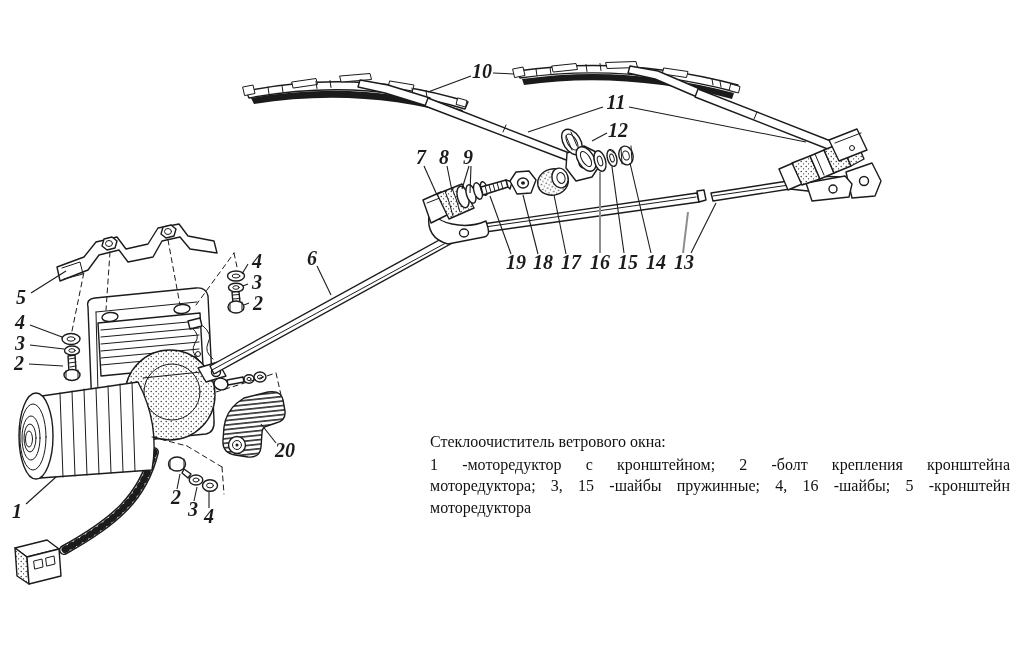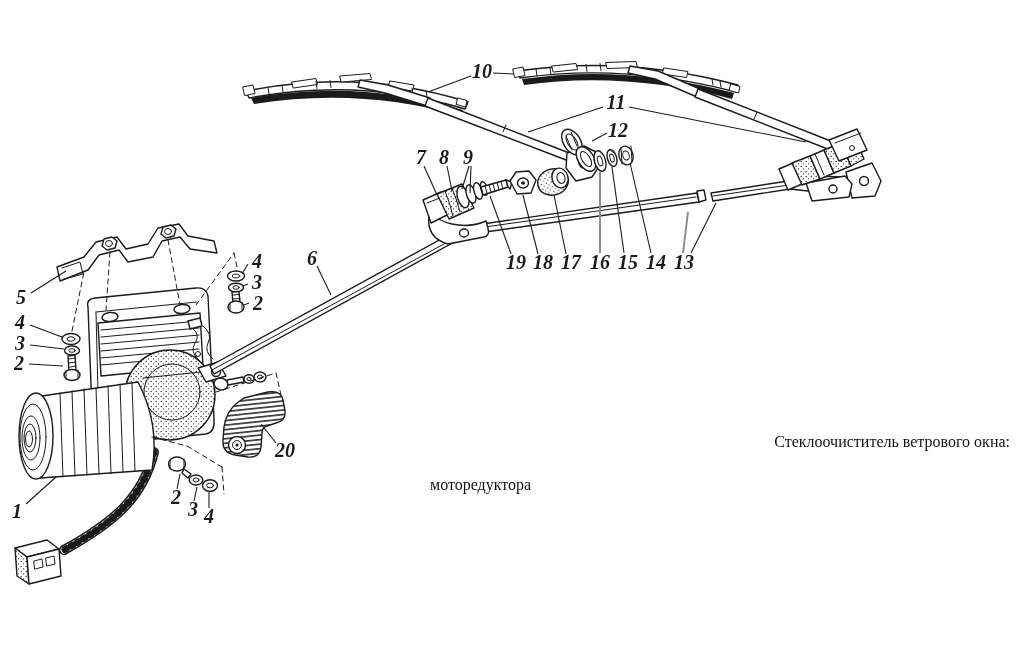--- a/index.html
+++ b/index.html
@@ -20,23 +20,23 @@
   .callout {
     font-family:"Liberation Serif", serif; font-style:italic; font-weight:bold;
     font-size:20px; fill:var(--ink); text-anchor:middle; stroke:none;
   }
   .leader { stroke:var(--ink); stroke-width:1.1; fill:none; }
   .leader.gray { stroke:var(--leader); stroke-width:2; }
   .legend {
     position:absolute; left:430px; top:431px; width:580px;
     font-size:16px; line-height:21.5px; color:#111;
   }
-  .legend-title { text-align:right; margin-bottom:1px; }
+  .legend-title { text-align:left; margin-bottom:1px; }
   .jline { text-align:justify; text-align-last:justify; white-space:normal; }
-  .jline.last { text-align-last:left;margin-top:21px; }
+  .jline.last { text-align-last:left; }
 </style>
 </head>
 <body>
 
 <div class="stage">
 
 <svg width="1032" height="650" viewBox="0 0 1032 650">
   <defs>
     <pattern id="stip" width="5" height="5" patternUnits="userSpaceOnUse">
       <rect width="5" height="5" fill="#ffffff"></rect>
@@ -324,17 +324,19 @@
         <line x1="209" y1="508" x2="209" y2="492" class="leader"></line>
         <text x="209" y="523" class="callout">4</text>
         <line x1="276" y1="443" x2="261" y2="424" class="leader"></line>
         <text x="285" y="457" class="callout">20</text>
       </g>
 </svg>
 
 <div class="legend">
   <div class="legend-title">Стеклоочиститель ветрового окна:</div>
   <div>
+    <div class="jline">1 -моторедуктор с кронштейном; 2 -болт крепления кронштейна</div>
+    <div class="jline">моторедуктора; 3, 15 -шайбы пружинные; 4, 16 -шайбы; 5 -кронштейн</div>
     <div class="jline last">моторедуктора</div>
   </div>
 </div>
 
 </div>
 
 </body></html>

